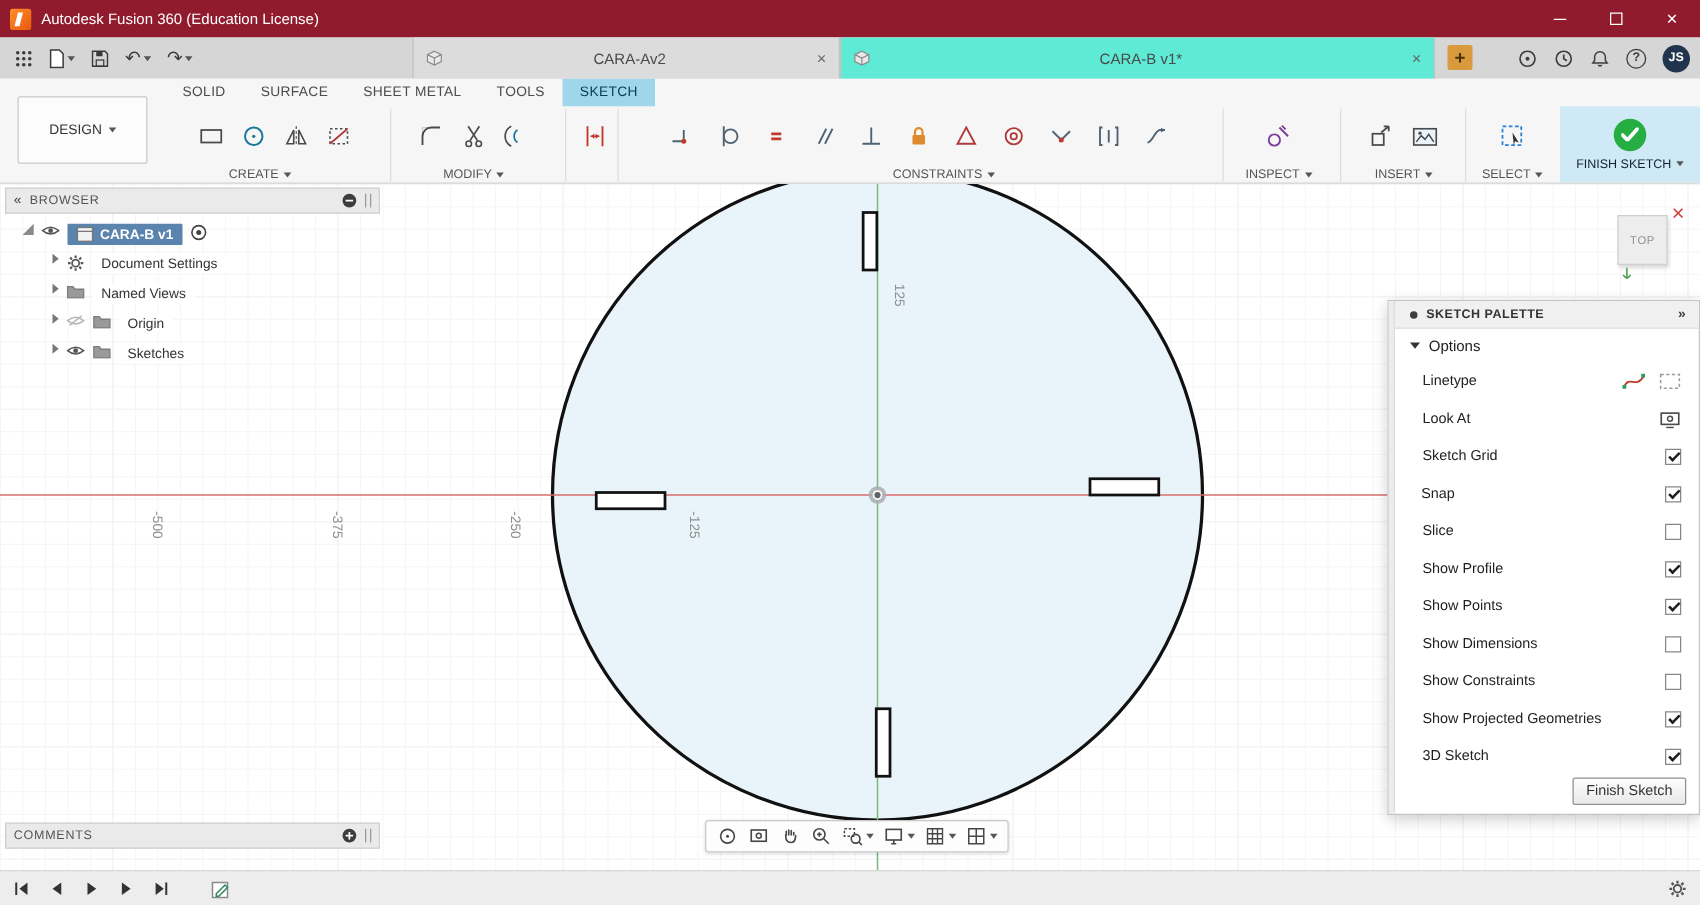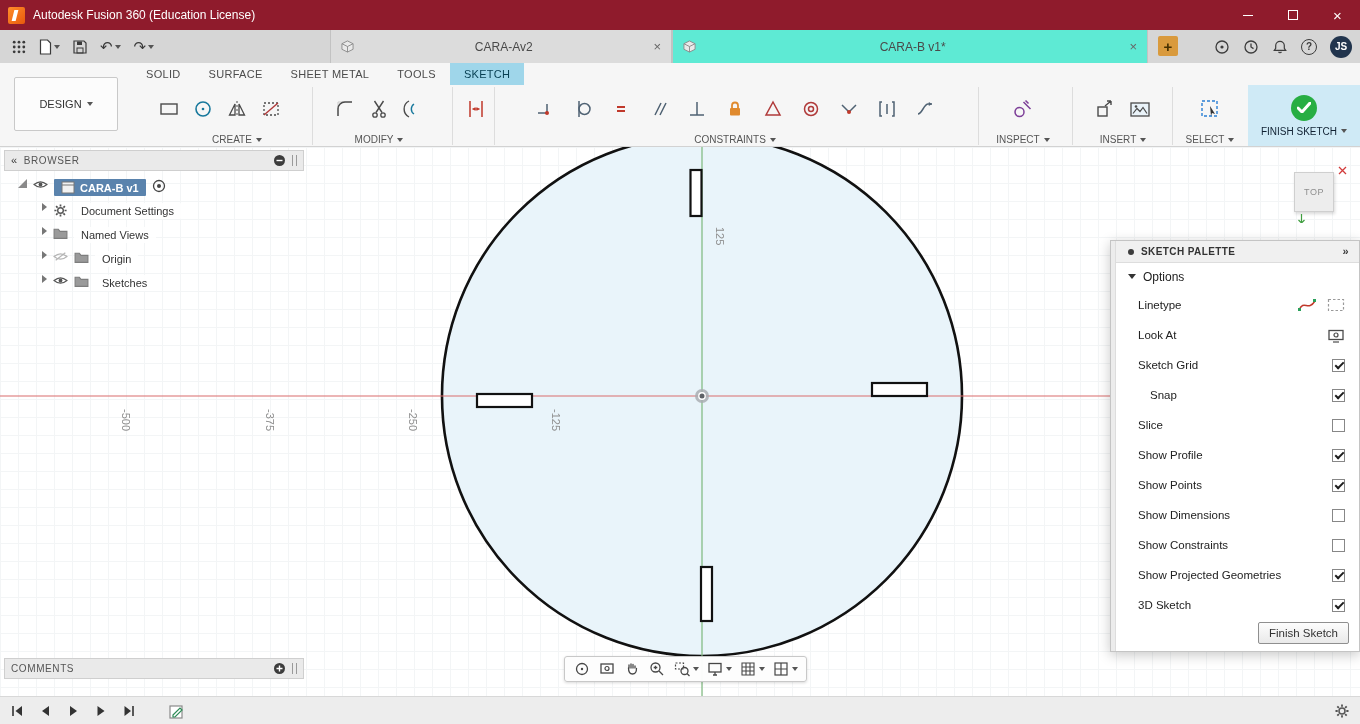--- a/index.html
+++ b/index.html
@@ -261,21 +261,21 @@
             <path d="M14 7 L19.5 18 H14 Z" fill="none" stroke="#4a4a4a" stroke-width="1.3"></path>
           </svg>
         </span>
       <span class="ricon">
           <svg width="24" height="24" viewBox="0 0 24 24">
             <rect x="5" y="6" width="14" height="12" fill="none" stroke="#4a4a4a" stroke-dasharray="2 2" stroke-width="1.3"></rect>
             <path d="M5 18 L19 6" stroke="#b03a3a" stroke-width="1.4"></path>
           </svg>
         </span>
     </div>
-    <div class="glabel" style="left:149px;width:176px">
+    <div class="glabel" style="left:120px;width:176px">
       <span>CREATE</span>
         <span class="cdown"></span>
     </div>
     <div class="sep" style="left:312px"></div>
 
     <div class="rgroup" style="left:318px;width:122px">
       <span class="ricon">
           <svg width="24" height="24" viewBox="0 0 24 24">
             <path d="M5 5 H12 M5 5 V12" stroke="#c9c9c9" fill="none"></path>
             <path d="M5 19 V12 A7 7 0 0 1 12 5 H19" fill="none" stroke="#4a4a4a" stroke-width="1.5"></path>
@@ -369,21 +369,21 @@
             <path d="M7 5 H5 V19 h2 M17 5 h2 v14 h-2 M12 7 v10" fill="none" stroke="#4f6273" stroke-width="1.5"></path>
           </svg>
         </span>
       <span class="ricon">
           <svg width="24" height="24" viewBox="0 0 24 24">
             <path d="M5 17 C9 17 11 7 15 7 h4" fill="none" stroke="#4f6273" stroke-width="1.5"></path>
             <path d="M19 7 l-3.2 -1.9 v3.8 z" fill="#4f6273"></path>
           </svg>
         </span>
     </div>
-    <div class="glabel" style="left:500px;width:470px">
+    <div class="glabel" style="left:520px;width:470px">
       <span>CONSTRAINTS</span>
         <span class="cdown"></span>
     </div>
     <div class="sep" style="left:978px"></div>
 
     <div class="rgroup" style="left:985px;width:76px">
       <span class="ricon">
           <svg width="24" height="24" viewBox="0 0 24 24">
             <circle cx="8.5" cy="15" r="4.5" fill="none" stroke="#7d3f98" stroke-width="1.5"></circle>
             <path d="M12.5 5 l7 7 M14.5 3.5 l3 3" stroke="#7d3f98" stroke-width="1.5" fill="none"></path>
@@ -684,21 +684,21 @@
             </svg>
         </span>
       </span>
     </div>
     <div class="prow" style="margin-left:5px">
       <span>Sketch Grid</span>
       <span class="ctrl">
           <span class="cb checked"></span>
         </span>
     </div>
-    <div class="prow" style="margin-left:17px">
+    <div class="prow" style="margin-left:4px">
       <span>Snap</span>
       <span class="ctrl">
           <span class="cb checked"></span>
         </span>
     </div>
     <div class="prow" style="margin-left:5px">
       <span>Slice</span>
       <span class="ctrl">
           <span class="cb"></span>
         </span>

